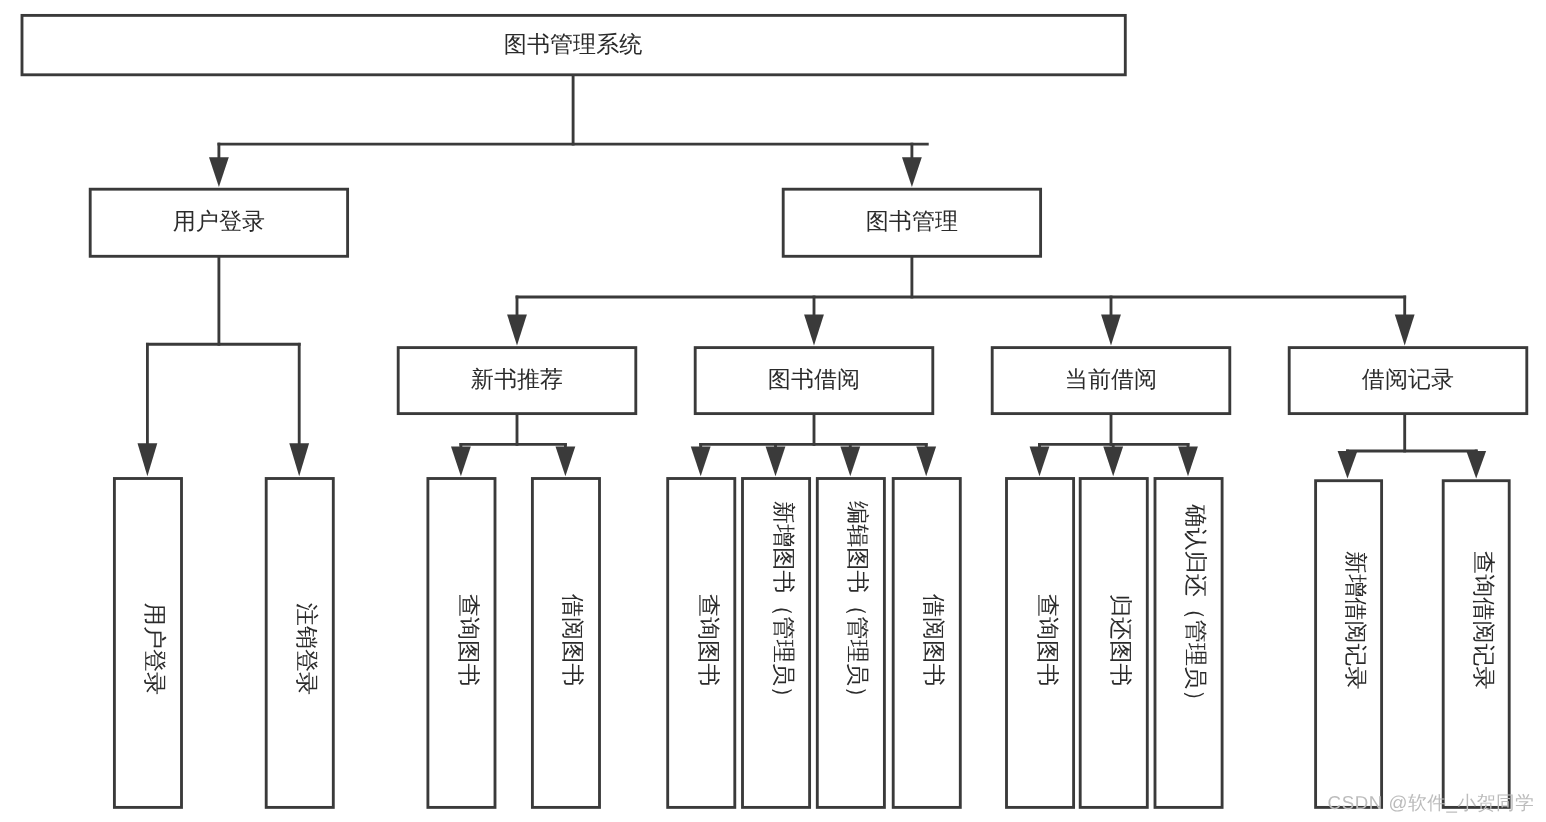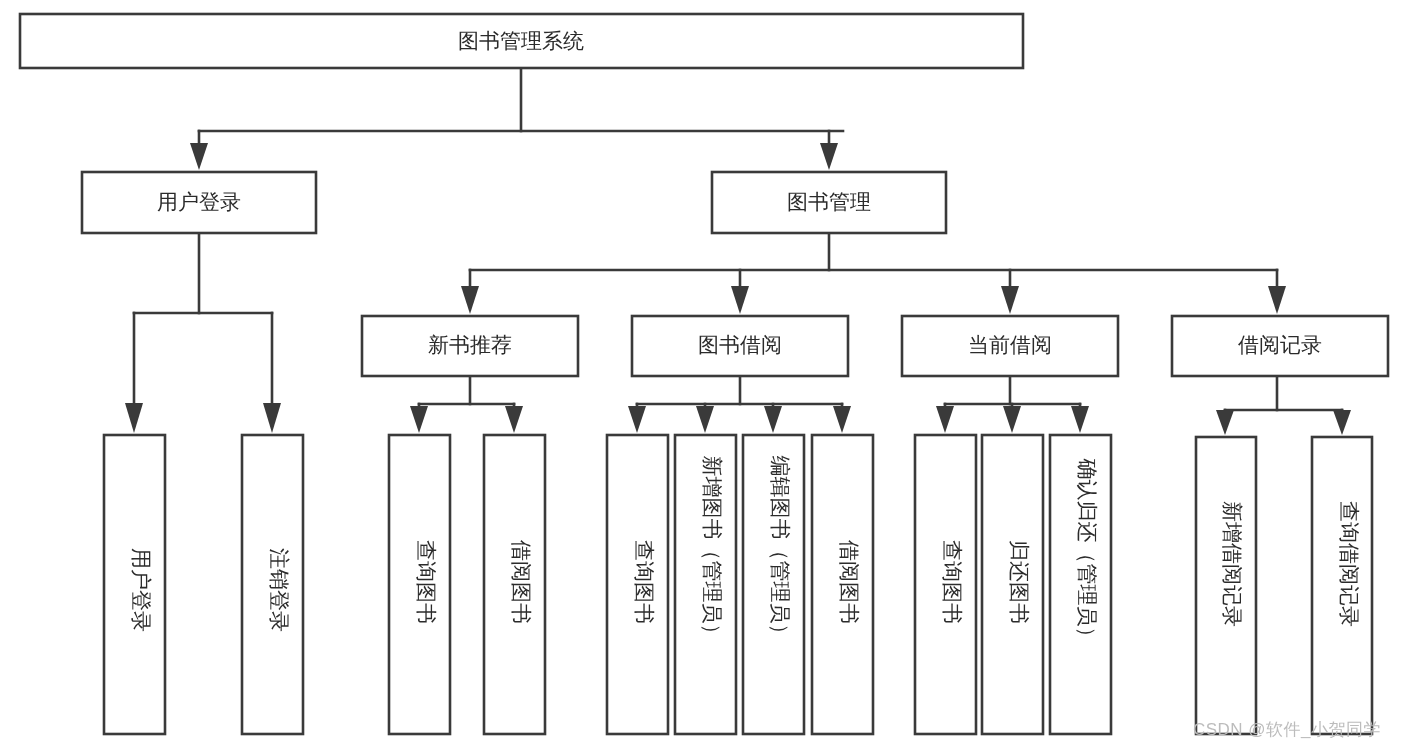--- a/index.html
+++ b/index.html
@@ -48,21 +48,21 @@
     dominant-baseline: middle;
   }
   .node-label-v {
     font-family: "Liberation Sans", "DejaVu Sans", sans-serif;
     font-size: 21px;
     fill: #2b2b2b;
     text-anchor: middle;
   }
   .watermark-text {
     position: absolute;
-    right: 24px;
+    right: 10px;
     bottom: 6px;
     font-family: "Liberation Sans", "DejaVu Sans", sans-serif;
     font-size: 17px;
     color: #bcbcbc;
     white-space: nowrap;
     letter-spacing: 0.5px;
   }
 </style>
 </head>
 <body>

